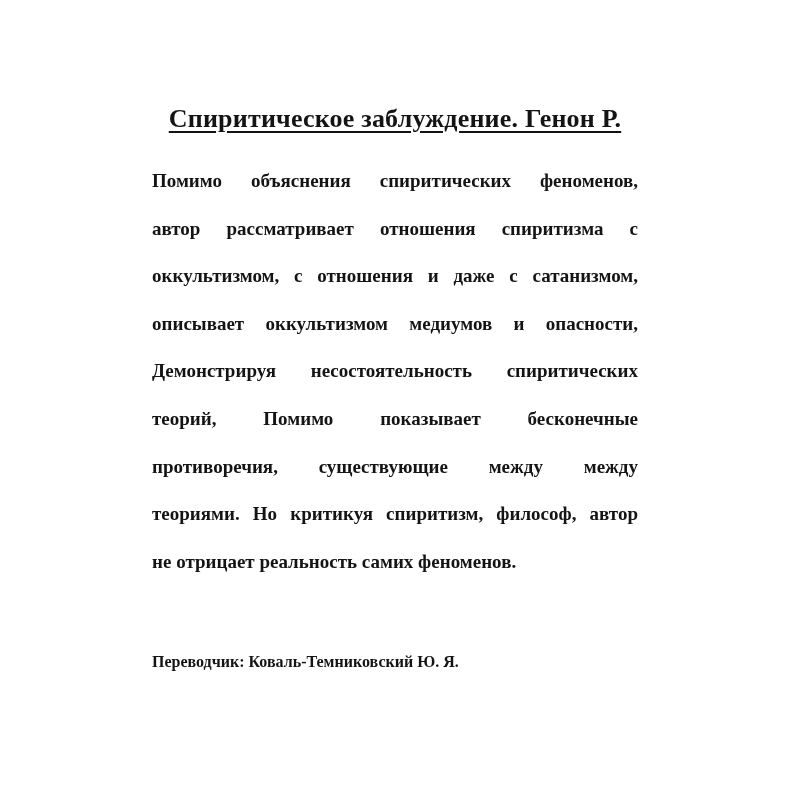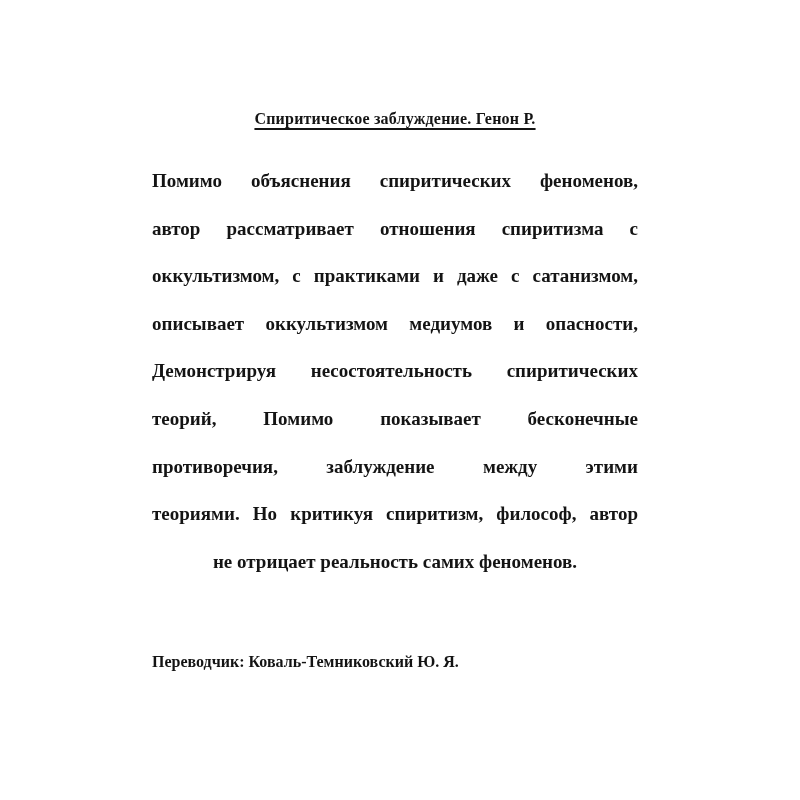--- a/index.html
+++ b/index.html
@@ -18,21 +18,21 @@
     font-weight: 700;
     color: #141414;
     overflow: hidden;
   }
   .doc-title {
     position: absolute;
     top: 104px;
     left: 152px;
     width: 486px;
     text-align: center;
-    font-size: 16px;
+    font-size: 26px;
     line-height: 30px;
     letter-spacing: 0.2px;
   }
   .doc-title .title-text {
     text-decoration: underline;
     text-decoration-thickness: 2px;
     text-underline-offset: 4px;
   }
   .doc-body {
     position: absolute;
@@ -40,21 +40,21 @@
     left: 152px;
     width: 486px;
     font-size: 19px;
     line-height: 47.6px;
   }
   .doc-body .jline {
     text-align: justify;
     text-align-last: justify;
   }
   .doc-body .lline {
-    text-align: center;
+    text-align: left;
   }
   .translator {
     position: absolute;
     top: 638px;
     left: 152px;
     width: 486px;
     font-size: 16px;
     line-height: 47.6px;
     text-align: left;
   }
@@ -64,24 +64,24 @@
 
 <div class="page">
 
   <div class="doc-title">
     <span class="title-text">Спиритическое заблуждение. Генон Р.</span>
   </div>
 
   <div class="doc-body">
     <div class="jline">Помимо объяснения спиритических феноменов,</div>
     <div class="jline">автор рассматривает отношения спиритизма с</div>
-    <div class="jline">оккультизмом, с практиками и даже с сатанизмом,</div>
+    <div class="jline">оккультизмом, с отношения и даже с сатанизмом,</div>
     <div class="jline">описывает оккультизмом медиумов и опасности,</div>
     <div class="jline">Демонстрируя несостоятельность спиритических</div>
     <div class="jline">теорий, Помимо показывает бесконечные</div>
-    <div class="jline">противоречия, заблуждение между этими</div>
+    <div class="jline">противоречия, существующие между между</div>
     <div class="jline">теориями. Но критикуя спиритизм, философ, автор</div>
     <div class="lline">не отрицает реальность самих феноменов.</div>
   </div>
 
   <div class="translator">Переводчик: Коваль-Темниковский Ю. Я.</div>
 
 </div>
 
 </body></html>

